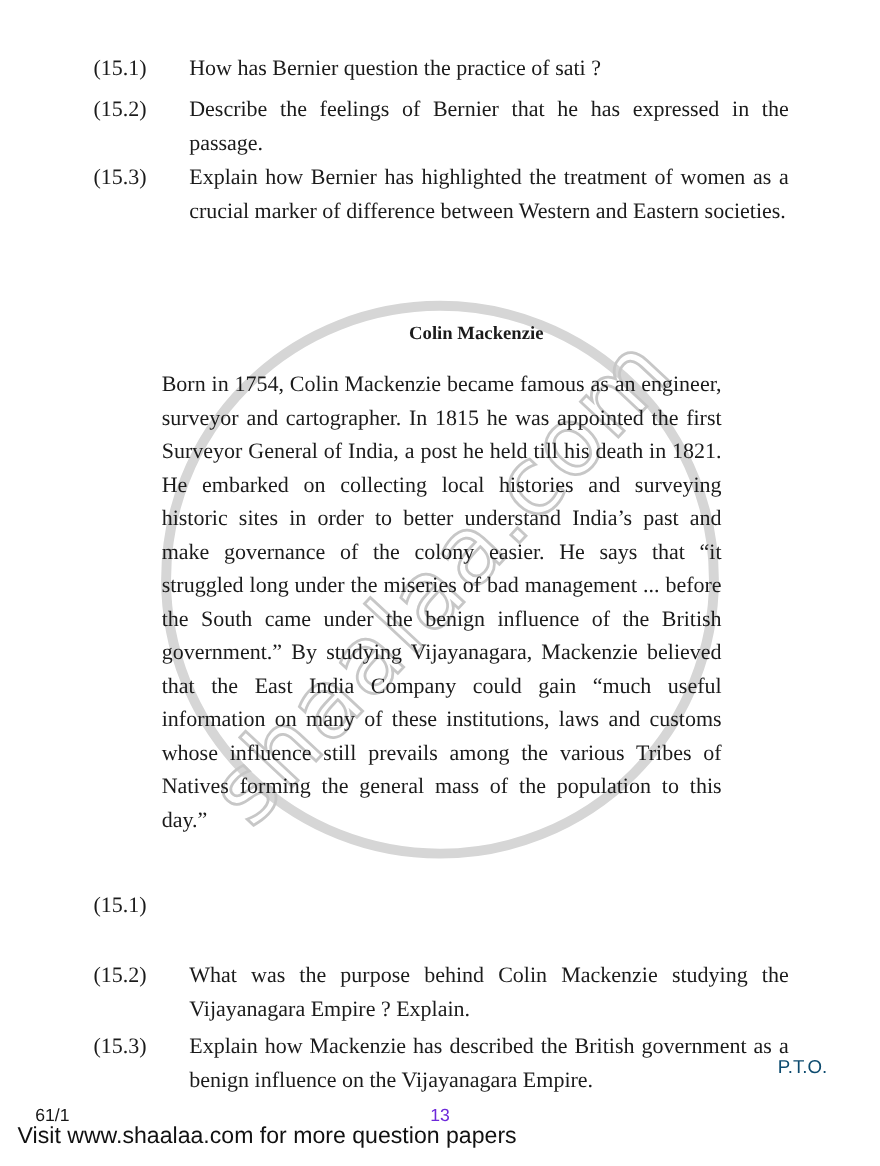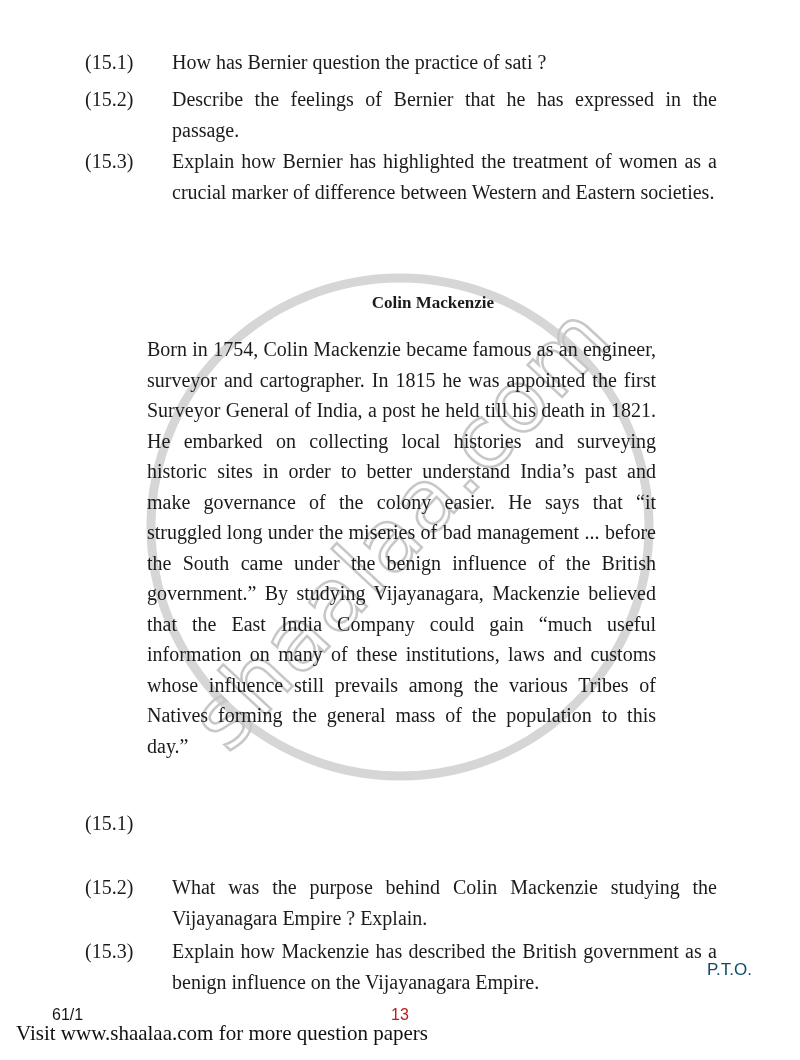--- a/index.html
+++ b/index.html
@@ -37,35 +37,35 @@
   .passage-heading {
     position: absolute; top: 293px; left: 0; width: 770px;
     text-align: center; font-weight: bold; font-size: 17px; margin-left: 48px;
   }
   .passage-body {
     position: absolute; top: 334px; left: 147px; width: 509px;
     font-size: 20px; line-height: 30.5px; text-align: justify;
   }
 
   .footer-code {
-    position: absolute; left: 52px; top: 1006px;
+    position: absolute; left: 32px; top: 1006px;
     font-family: "Liberation Sans", sans-serif; font-size: 16px; color: #161616;
   }
   .footer-page {
     position: absolute; left: 0; top: 1006px; width: 800px;
     text-align: center; font-family: "Liberation Sans", sans-serif;
-    font-size: 16px; color: #b91c1c;
+    font-size: 16px; color: #6d28d9;
   }
   .footer-pto {
     position: absolute; right: 48px; top: 960px;
     font-family: "Liberation Sans", sans-serif; font-size: 17px; color: #0c4a6e;
   }
   .footer-promo {
     position: absolute; left: 16px; top: 1021px;
-    font-family: Liberation Serif, serif; font-size: 21px; color: #111111;
+    font-family: Liberation Sans, sans-serif; font-size: 21px; color: #111111;
     white-space: nowrap;
   }
 </style>
 </head>
 <body>
 
 <div class="page">
 
   <svg class="watermark-svg" width="800" height="1060" viewBox="0 0 800 1060" aria-hidden="true">
     <circle cx="400" cy="527" r="249" fill="none" stroke="#d6d6d6" stroke-width="9"></circle>

